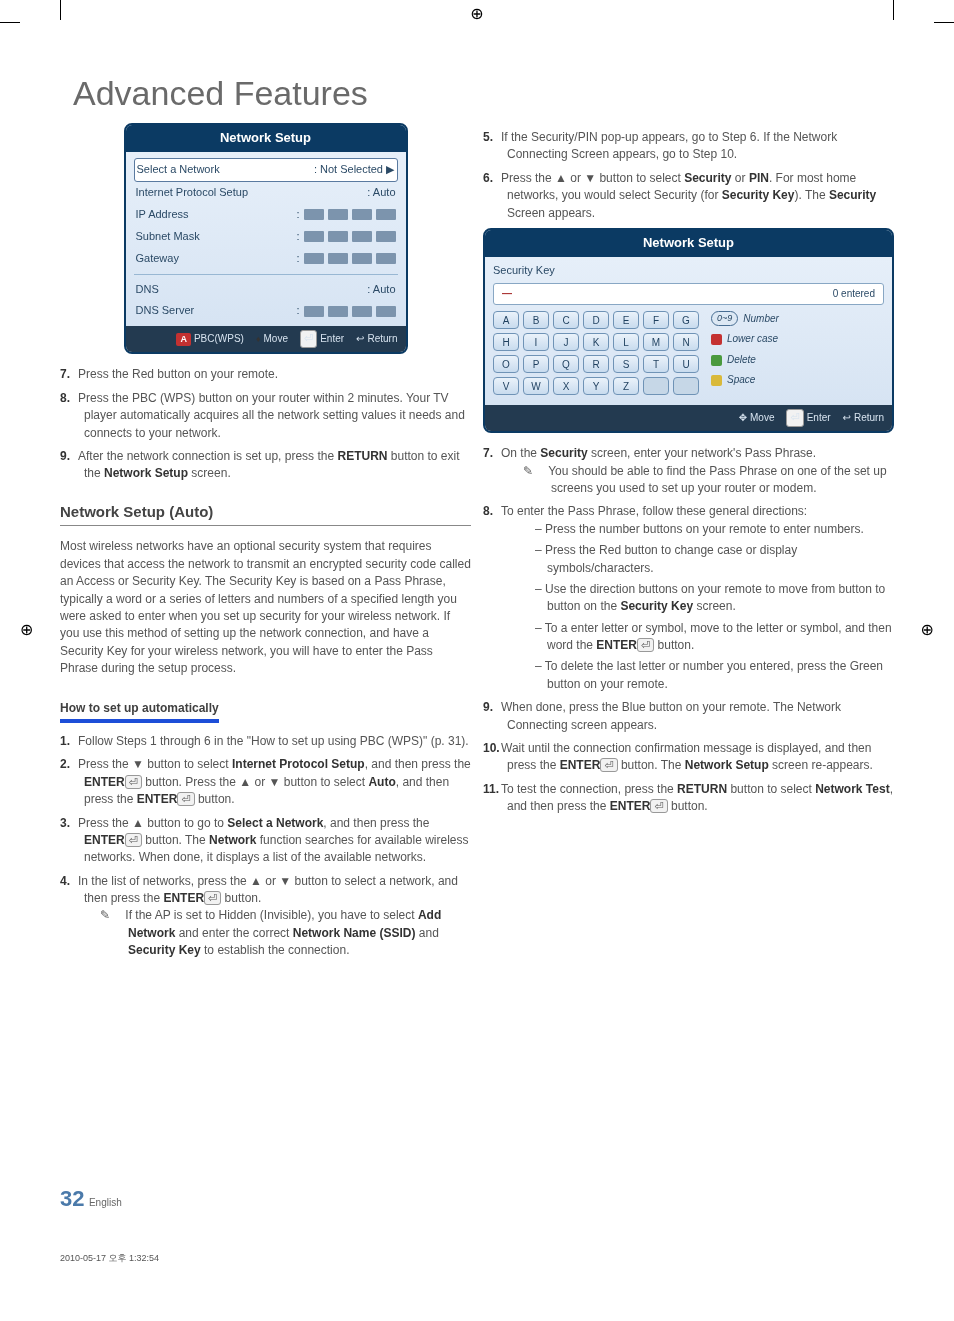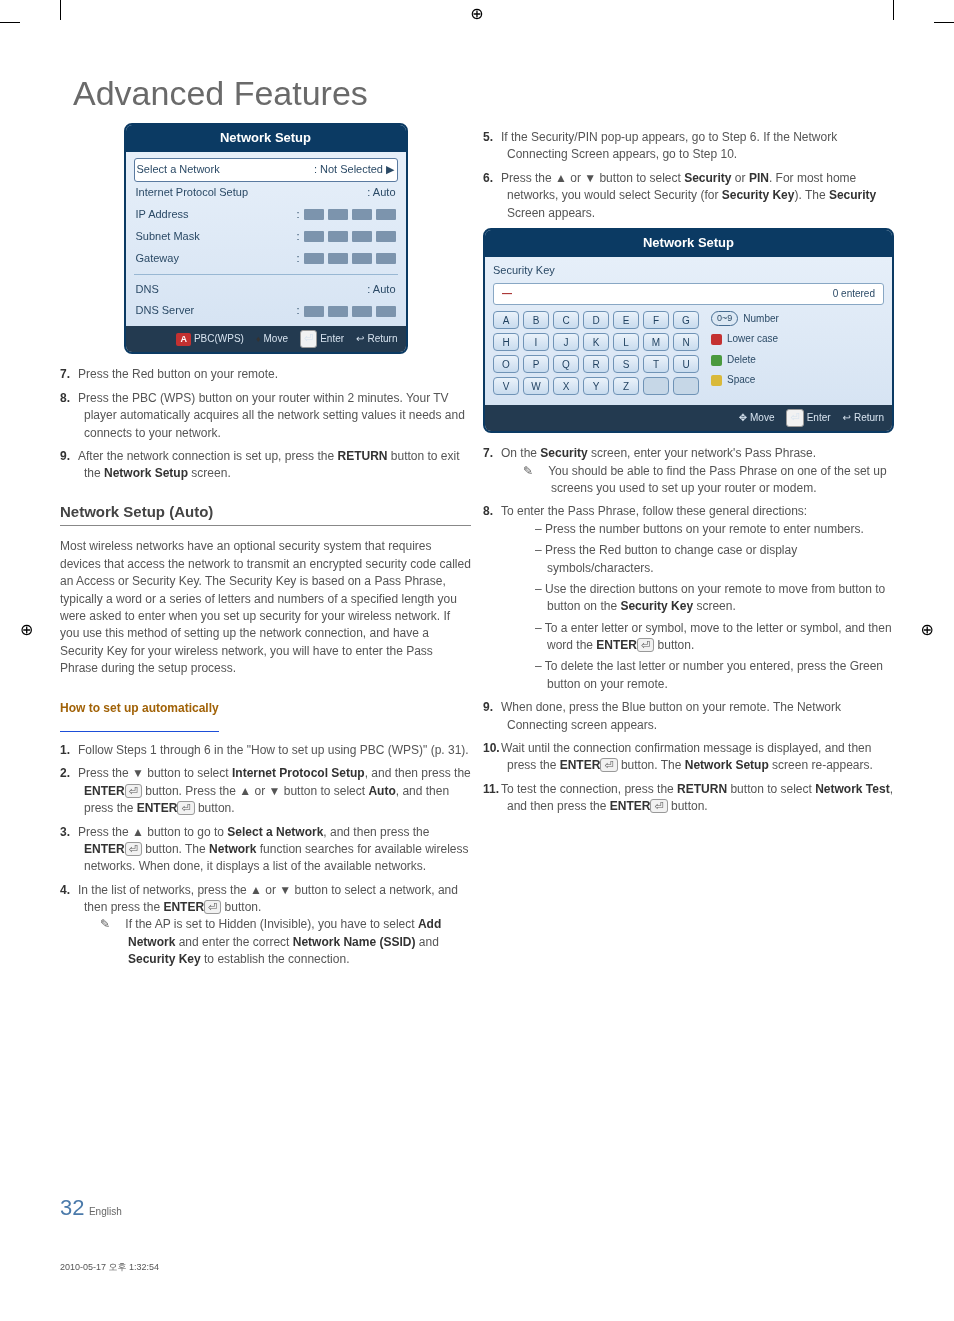--- a/index.html
+++ b/index.html
@@ -42,22 +42,22 @@
   ol.steps li { padding-left:24px; text-indent:-24px; margin-bottom:6px; }
   ol.steps li .num { text-indent:0; }
   .sub { padding-left:40px; text-indent:-12px; margin-bottom:4px; }
   .note { padding-left:44px; text-indent:-20px; margin-bottom:4px; }
   .note-icon { display:inline-block; width:14px; text-align:center; }
   h3.section {
     font-size:15px; color:#444; margin:18px 0 4px 0; font-weight:bold;
     border-bottom:1px solid #888; padding-bottom:3px;
   }
   h4.subsection {
-    font-size:12px; color:#a16207; margin:10px 0 4px 0; font-weight:bold;
-    border-bottom:1px solid #1d4ed8; padding-bottom:14px; display:inline-block;
+    font-size:12px; color:#404040; margin:10px 0 4px 0; font-weight:bold;
+    border-bottom:4px solid #1d4ed8; padding-bottom:2px; display:inline-block;
   }
 
   
   .osd {
     border:2px solid #0b3a63;
     border-radius:8px;
     background: linear-gradient(#e9f1fa,#d4e2f2);
     margin:0 0 12px 0;
     overflow:hidden;
     font-size:11px;
@@ -89,36 +89,36 @@
 
   .keygrid { display:flex; gap:12px; margin:6px 0; }
   .keys { display:grid; grid-template-columns:repeat(7,26px); grid-auto-rows:18px; gap:4px; }
   .key {
     background:linear-gradient(#eaf2fa,#c8dbee);
     border:1px solid #6f93b6; border-radius:4px;
     text-align:center; font-size:10px; line-height:17px; color:#1e3f5e;
   }
   .key.blank { background:#c6d7e7; }
   .legend { display:flex; flex-direction:column; gap:6px; font-size:10px; color:#2b4a66; }
-  .legend-row { display:flex; align-items:center; gap:5px; }
+  .legend-row { display:flex; align-items:center; gap:5px;font-style:italic; }
   .legend-pill { font-size:9px; padding:0 5px; border-radius:8px; border:1px solid #476d92; background:#dce8f4; }
   .dot { width:11px; height:11px; border-radius:2px; display:inline-block; }
   .dot.red { background:#c43131; }
   .dot.green { background:#4a9a3e; }
   .dot.yellow { background:#d9b93a; }
   .input-line {
     border:1px solid #88a7c4; background:#fff; border-radius:3px;
     display:flex; justify-content:space-between; padding:3px 8px; margin:4px 0;
     color:#2b4a66; font-size:10px; align-items:center;
   }
   .cursor { color:#a33; font-weight:bold; }
 
   .enter-icon { font-size:11px; border:1px solid #999; border-radius:3px; padding:0 3px; background:#f2f2f2; }
 
-  .page-num { font-size:22px; font-weight:normal; color:#4b7aaa; }
+  .page-num { font-size:22px; font-weight:bold; color:#4b7aaa; }
   .page-lang { font-size:10px; color:#666; }
   .footer-bar { display:flex; justify-content:space-between; align-items:flex-end; margin-top:40px; font-size:9px; color:#555; }
   .tri { color:#333; font-size:9px; }
 </style>
 </head>
 <body>
 
 <div class="page">
   <span class="reg-marks reg-top">⊕</span>
   <span class="reg-marks reg-tl">⊕</span>

